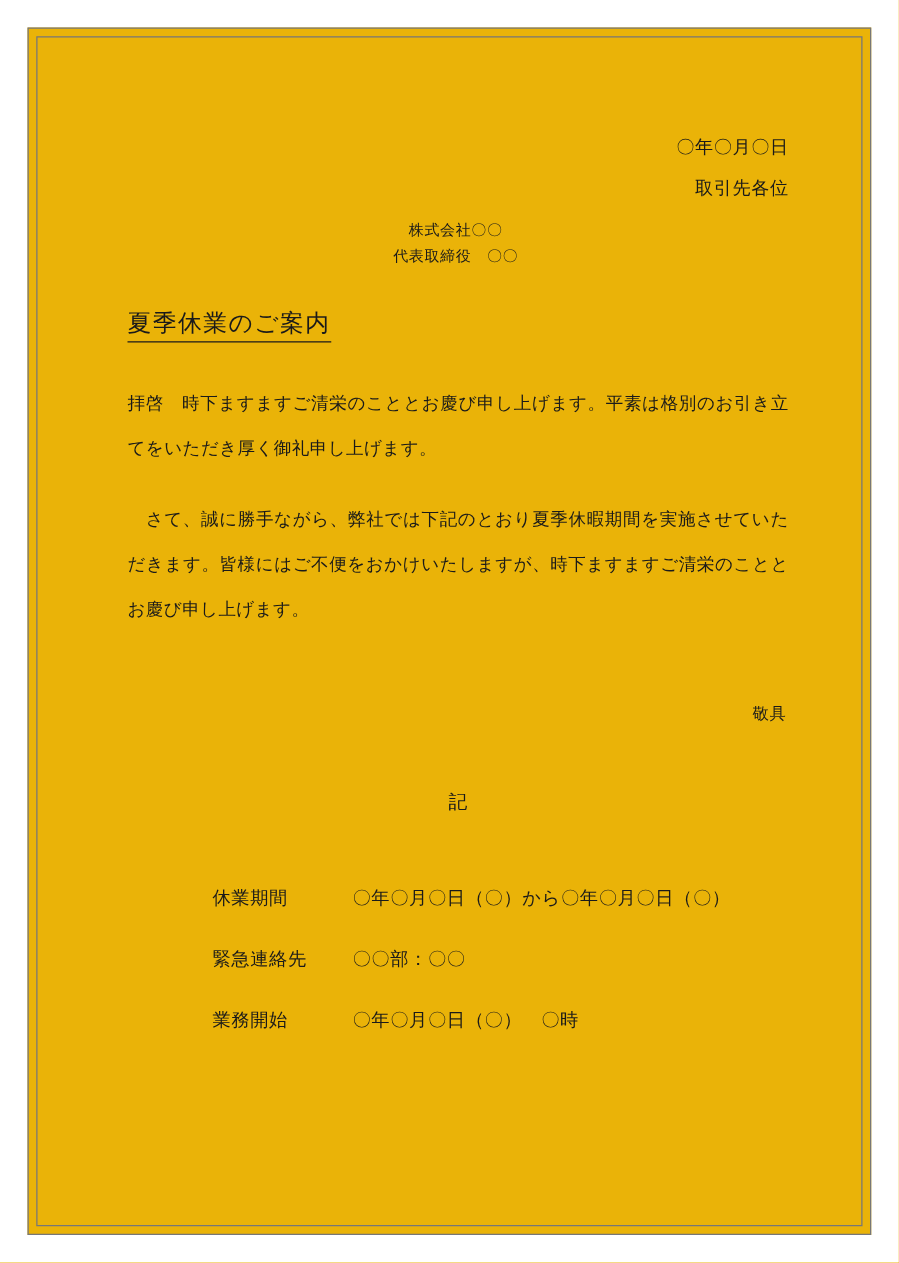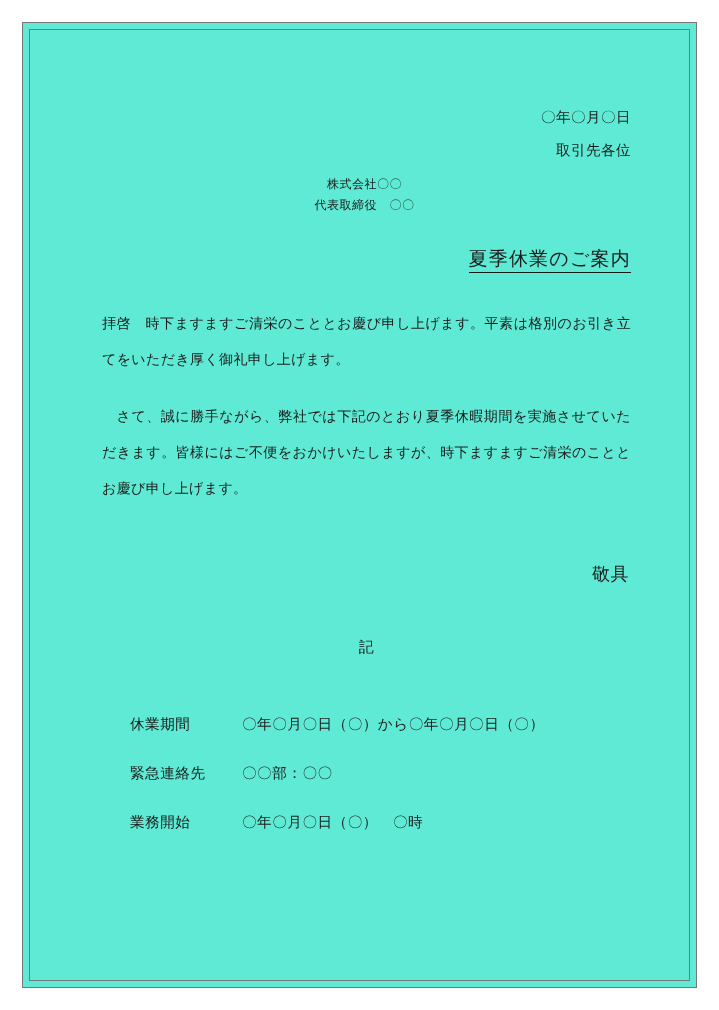--- a/index.html
+++ b/index.html
@@ -15,21 +15,21 @@
     overflow: hidden;
   }
   .page {
     position: absolute;
     left: 22px;
     top: 22px;
     width: 675px;
     height: 966px;
     box-sizing: border-box;
     border: 1px solid #777;
-    background: #5eead4;
+    background: #eab308;
   }
   .page-inner {
     position: absolute;
     left: 6px;
     top: 6px;
     right: 6px;
     bottom: 6px;
     border: 1px solid #777;
     box-sizing: border-box;
   }
@@ -53,21 +53,21 @@
     text-align: right;
   }
   .sender {
     text-align: center;
     font-size: 12px;
     letter-spacing: 0.5px;
     line-height: 1.75;
     margin-right: 4px;
   }
   .doc-title {
-    text-align: right;
+    text-align: left;
     font-size: 19px;
     letter-spacing: 1.2px;
     margin-top: 30px;
     margin-bottom: 4px;
   }
   .doc-title span {
     border-bottom: 1px solid #1a1a1a;
     padding-bottom: 3px;
   }
   .body-para {
@@ -75,34 +75,34 @@
     line-height: 2.55;
     letter-spacing: 0.35px;
     text-align: justify;
     margin-top: 34px;
   }
   .body-para.second {
     margin-top: 22px;
   }
   .closing {
     text-align: right;
-    font-size: 18px;
+    font-size: 13px;
     letter-spacing: 0.5px;
     margin-top: 56px;
     margin-right: 2px;
   }
   .ki {
     text-align: center;
     font-size: 15px;
     letter-spacing: 0.5px;
     margin-top: 52px;
   }
   .items {
     margin-top: 58px;
-    margin-left: 28px;
+    margin-left: 68px;
   }
   .item-row {
     display: flex;
     font-size: 14.6px;
     letter-spacing: 0.5px;
     margin-bottom: 30px;
   }
   .item-label {
     width: 112px;
     flex: none;

